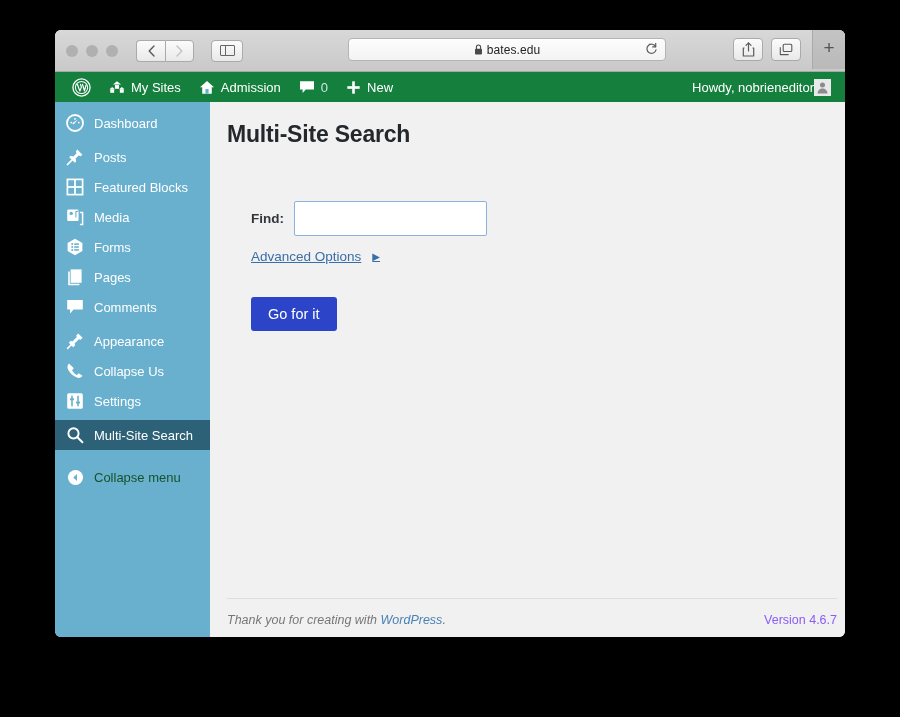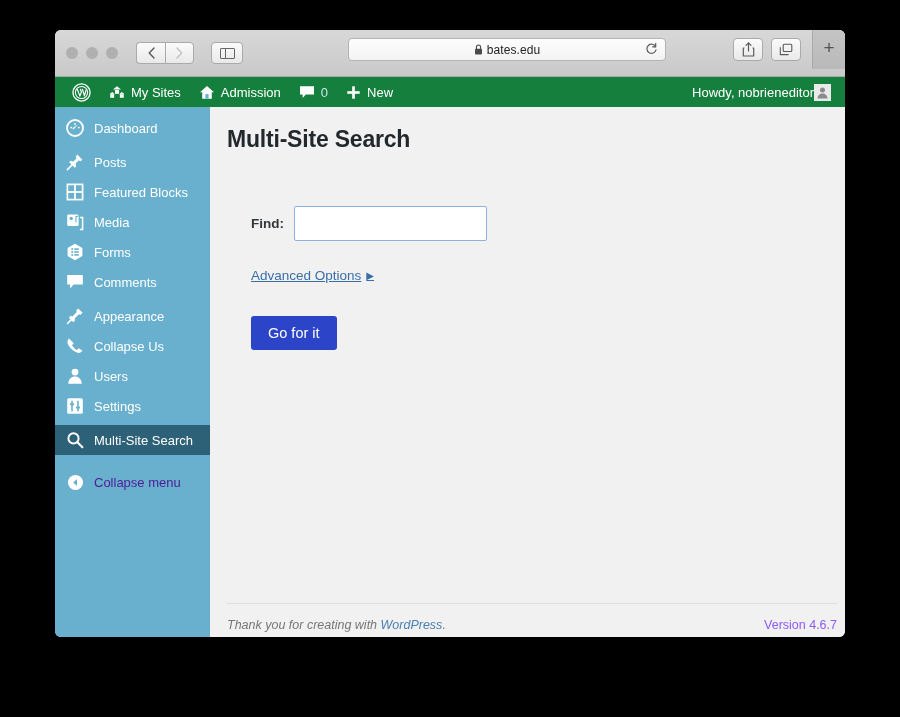--- a/index.html
+++ b/index.html
@@ -17,21 +17,21 @@
     width: 790px; height: 607px;
     border-radius: 6px;
     overflow: hidden;
     background: #f1f1f1;
     box-shadow: 0 2px 10px rgba(0,0,0,.5);
   }
 
   
   #chrome-toolbar {
     position: relative;
-    height: 47px;
+    height: 42px;
     background: linear-gradient(#d8d8d8, #c9c9c9);
     border-bottom: 1px solid #a8a8a8;
     display: flex;
     align-items: center;
     padding: 0 0 0 11px;
   }
   .traffic-lights { display: flex; gap: 8px; align-items: center; }
   .tl { width: 12px; height: 12px; border-radius: 50%;
         background: #b0b0b0; }
 
@@ -147,21 +147,21 @@
   .menu-item.current::after {
     content: '';
     position: absolute; right: -8px; top: 50%;
     transform: translateY(-50%);
     border-top: 8px solid transparent;
     border-bottom: 8px solid transparent;
     border-left: 8px solid #fff;
   }
   #collapse-menu-item {
     margin-top: 12px;
-    color: #4c1d95;
+    color: #14532d;
   }
 
   
   #wp-content {
     flex: 1;
     background: #f1f1f1;
     position: relative;
     padding: 14px 20px 0 17px;
   }
   #page-title {
@@ -179,22 +179,22 @@
     width: 193px; height: 35px;
     background: #fff;
     border: 1px solid #8cb1dd;
     border-radius: 2px;
     font-family: "Liberation Sans", sans-serif;
     font-size: 13px;
     padding: 0 6px;
     outline: none;
   }
   #advanced-options-link {
-    display: inline-flex; align-items: center; gap: 5px;
-    margin-top: 27px;
+    display: inline-flex; align-items: center; gap: 11px;
+    margin-top: 13px;
     color: #3a6ea8; font-size: 13.5px;
     text-decoration: underline;
     cursor: pointer;
   }
   #advanced-options-arrow { font-size: 10px; text-decoration: none; }
   #go-button {
     display: block;
     margin-top: 32px;
     background: #2b44c8;
     color: #fff;
@@ -395,20 +395,29 @@
                 <rect x="8.2" y="5.3" width="4.6" height="1.6" fill="#69b0ce"></rect>
                 <rect x="8.2" y="8.2" width="4.6" height="1.6" fill="#69b0ce"></rect>
                 <rect x="8.2" y="11.1" width="4.6" height="1.6" fill="#69b0ce"></rect>
               </svg>
             </span>
             <span>Forms</span>
           </div>
           <div class="menu-item">
             <span class="m-icon">
               <svg width="18" height="18" viewBox="0 0 18 18">
+                <rect x="4.6" y="1.4" width="11" height="13.4" fill="#ffffff"></rect>
+                <path d="M3 3.6 V16.5 H13.4" fill="none" stroke="#ffffff" stroke-width="1.6"></path>
+              </svg>
+            </span>
+            <span>Pages</span>
+          </div>
+          <div class="menu-item">
+            <span class="m-icon">
+              <svg width="18" height="18" viewBox="0 0 18 18">
                 <path d="M1.2 2 H16.8 V11.6 H7.6 L4.1 15.6 V11.6 H1.2 Z" fill="#ffffff"></path>
               </svg>
             </span>
             <span>Comments</span>
           </div>
           <div class="menu-item gap">
             <span class="m-icon">
               <svg width="18" height="18" viewBox="0 0 18 18">
                 <path d="M12.2 1.4 L16.6 5.8 L14.6 7.8 L13 7.2 L8.6 11.6 L9.2 13.2 L7.2 15.2 L2.8 10.8 L4.8 8.8 L6.4 9.4 L10.8 5 L10.2 3.4 Z" fill="#ffffff"></path>
                 <path d="M5.6 12.4 L1.6 16.4" stroke="#ffffff" stroke-width="1.5" stroke-linecap="round"></path>
@@ -416,29 +425,20 @@
             </span>
             <span>Appearance</span>
           </div>
           <div class="menu-item">
             <span class="m-icon">
               <svg width="18" height="18" viewBox="0 0 18 18">
                 <path d="M3 1.6 C1 3.6 1 6 2.6 8.6 C4.6 11.8 7.4 14.2 11 15.6 C13.4 16.4 15.2 15.6 16.4 13.8 L12.8 11.2 L10.8 13 C9 12 7 10 6 8.2 L7.8 6.2 Z" fill="#ffffff"></path>
               </svg>
             </span>
             <span>Collapse Us</span>
-          </div>
-          <div class="menu-item">
-            <span class="m-icon">
-              <svg width="18" height="18" viewBox="0 0 18 18">
-                <circle cx="9" cy="5.1" r="3.4" fill="#ffffff"></circle>
-                <path d="M2.2 16.8 C2.6 11.9 5.6 9.6 9 9.6 C12.4 9.6 15.4 11.9 15.8 16.8 Z" fill="#ffffff"></path>
-              </svg>
-            </span>
-            <span>Users</span>
           </div>
           <div class="menu-item">
             <span class="m-icon">
               <svg width="18" height="18" viewBox="0 0 18 18">
                 <rect x="1.2" y="1.2" width="15.6" height="15.6" rx="1.6" fill="#ffffff"></rect>
                 <path d="M6 4.2 V13.8 M12 4.2 V13.8" stroke="#69b0ce" stroke-width="1.6" stroke-linecap="round"></path>
                 <rect x="4" y="6.3" width="4" height="1.9" fill="#69b0ce"></rect>
                 <rect x="10" y="9.6" width="4" height="1.9" fill="#69b0ce"></rect>
               </svg>
             </span>

